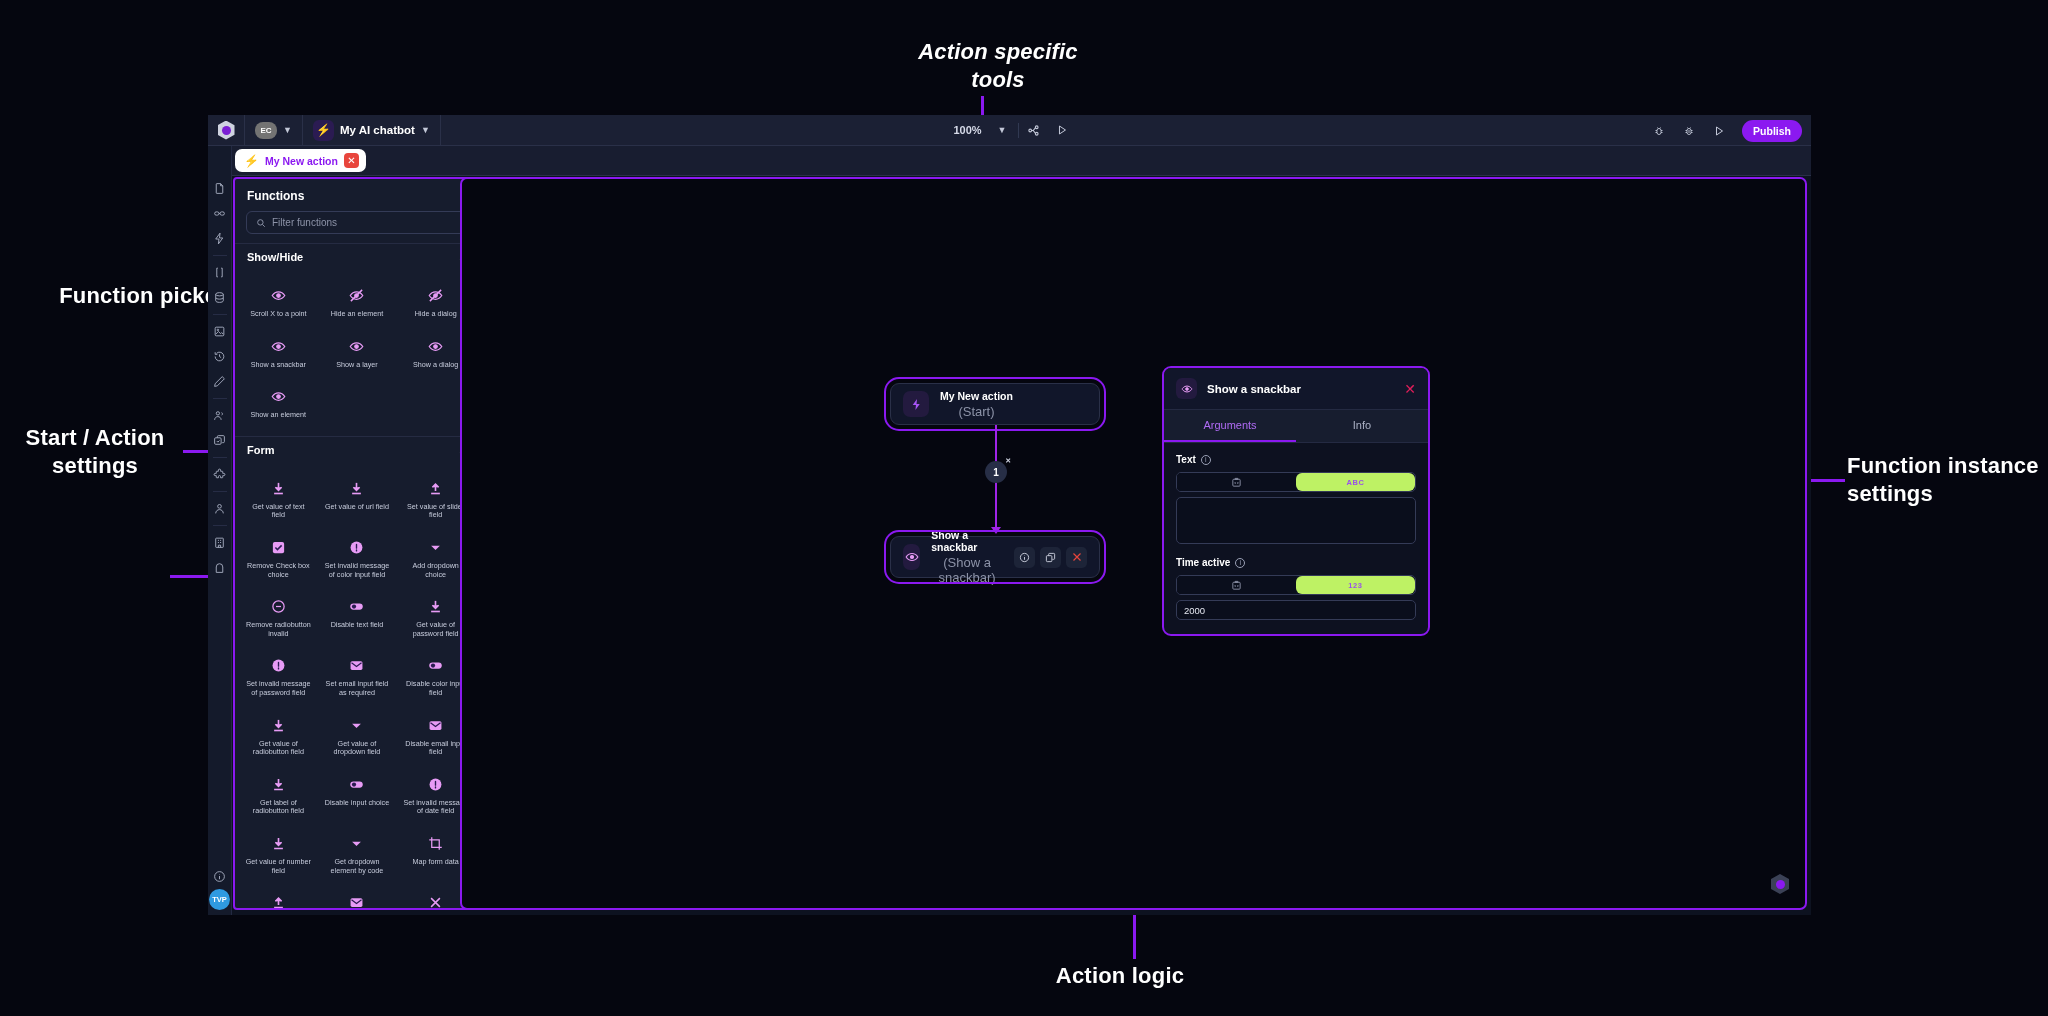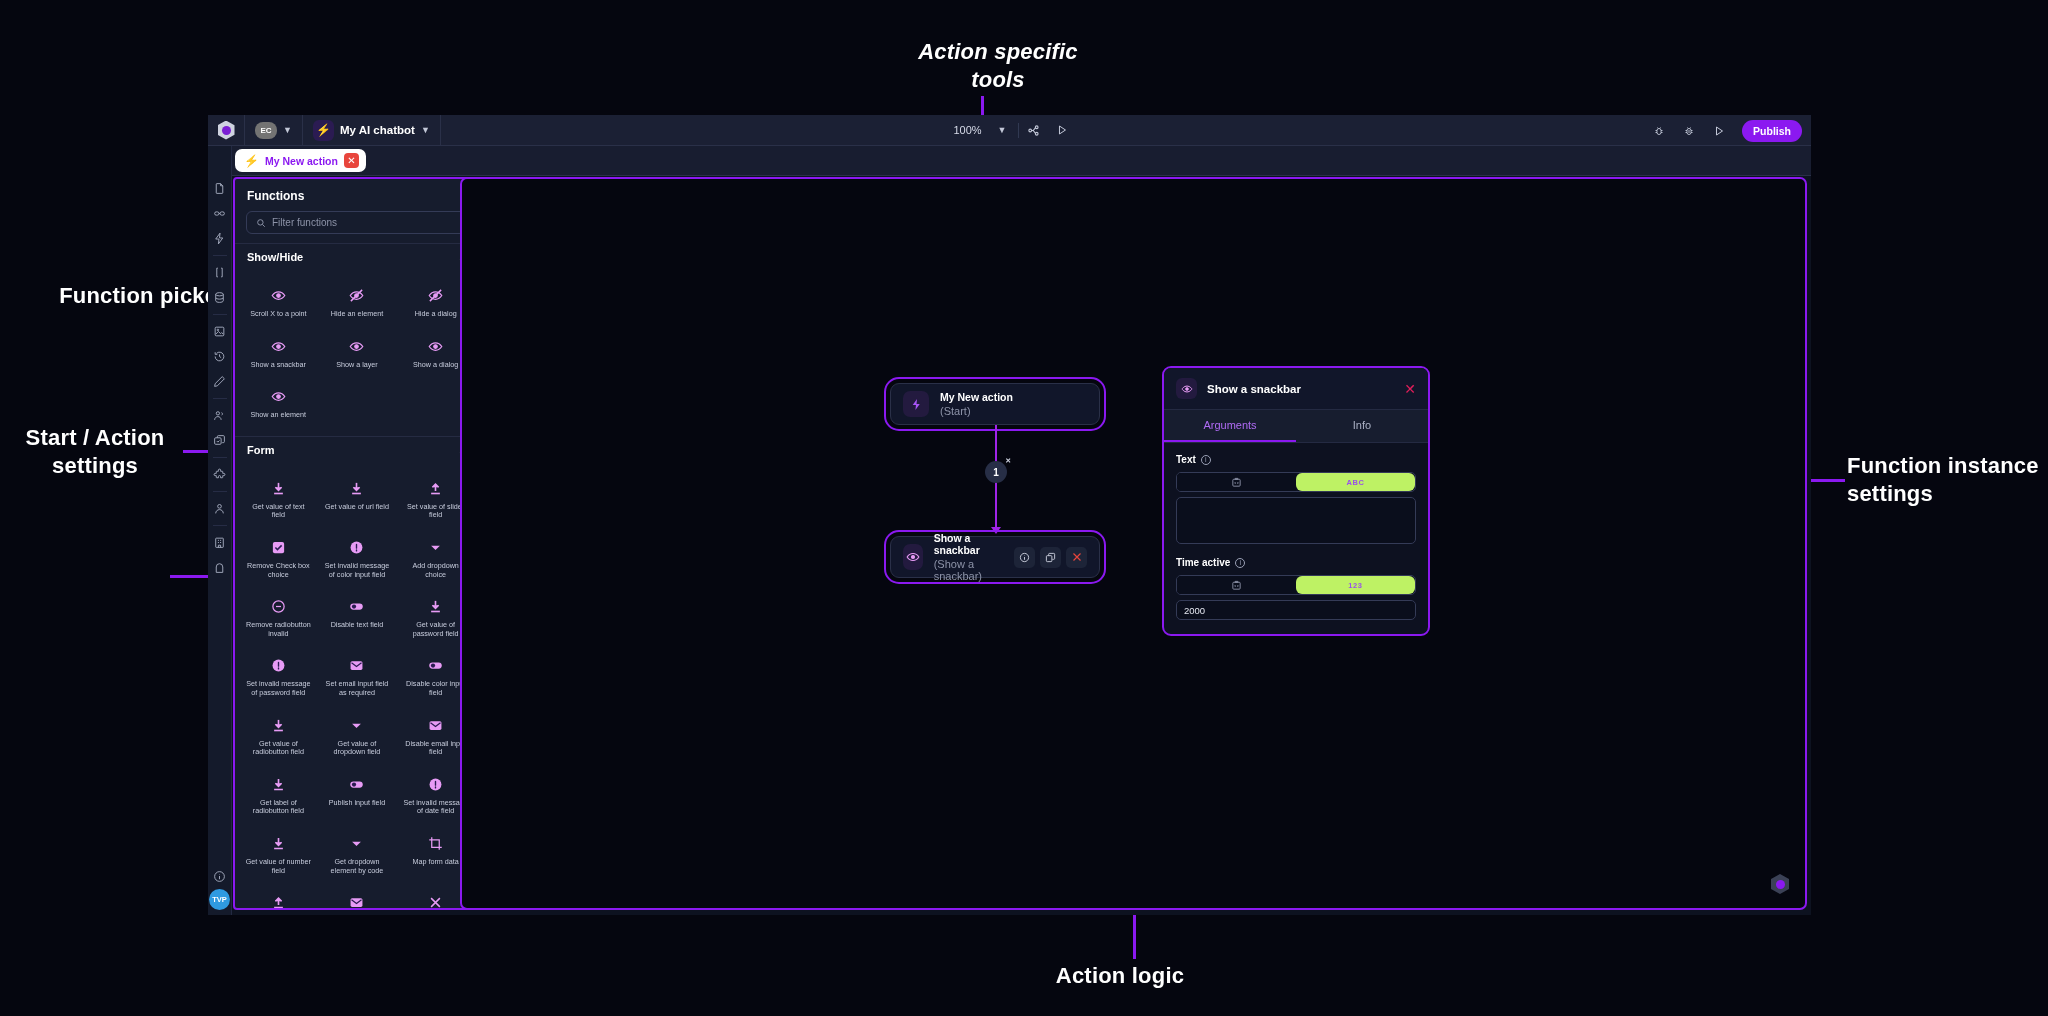--- a/index.html
+++ b/index.html
@@ -61,21 +61,21 @@
     display: flex; align-items: center; justify-content: center;
     color: #a855f7; font-size: 12px;
   }
   .tb-apptitle { color: #ffffff; font-size: 11.5px; font-weight: bold; }
   .tb-center {
     position: absolute; left: 50%; transform: translateX(-50%);
     display: flex; align-items: center; gap: 2px; height: 31px;
   }
   .zoomsel {
     display: flex; align-items: center; gap: 16px;
-    color: #d6dae8; font-size: 11px; font-weight: normal;
+    color: #d6dae8; font-size: 11px; font-weight: bold;
     padding: 0 9px;
   }
   .tb-vsep { width: 1px; height: 15px; background: #333a54; }
   .tb-ic { width: 26px; height: 31px; display:flex; align-items:center; justify-content:center; color:#c3c8d8; }
   .tb-right { position: absolute; right: 0; top: 0; height: 31px; display: flex; align-items: center; gap: 4px; padding-right: 9px; }
   .publish-btn {
     background: #8b19f0; color: #fff; font-size: 10.5px; font-weight: bold;
     border-radius: 11px; padding: 5px 11px; margin-left: 6px;
   }
 
@@ -163,21 +163,21 @@
     background: #11162a; border: 1px solid #2a3048;
     display: flex; align-items: center; gap: 11px; padding: 0 12px;
   }
   .node.sel { outline: 2px solid #8b19f0; outline-offset: 4px; border-radius: 9px; }
   .node-ic {
     width: 26px; height: 26px; border-radius: 7px; background: #231a3f;
     display: flex; align-items: center; justify-content: center;
   }
   .node-tt { display: flex; flex-direction: column; gap: 2px; }
   .node-title { color: #fff; font-size: 10.5px; font-weight: bold; }
-  .node-sub { color: #8d93a8; font-size: 11px; }
+  .node-sub { color: #8d93a8; font-size: 13px; text-align: center; }
   .node-actions { margin-left: auto; display: flex; align-items: center; gap: 5px; }
   .node-btn {
     width: 21px; height: 21px; border-radius: 5px; background: #1d2438;
     display: flex; align-items: center; justify-content: center; color: #cfd3e0;
   }
   .node-btn.danger { color: #e8453c; background: #1d2438; }
   .edge { position: absolute; background: #a024e8; width: 1.5px; }
   .edge-badge {
     position: absolute; width: 22px; height: 22px; border-radius: 50%;
     background: #272e46; color: #fff; font-size: 10px; font-weight: bold;
@@ -687,21 +687,21 @@
               </span>
               <span class="fn-lab">Get label of radiobutton field</span>
             </div>
             <div class="fn-item">
               <span class="fn-ic">
                 <svg width="15" height="15" viewBox="0 0 24 24">
                   <rect x="2" y="7" width="20" height="10" rx="5" fill="#e79bf5"></rect>
                   <circle cx="8" cy="12" r="3.4" fill="#2b1b52"></circle>
                 </svg>
               </span>
-              <span class="fn-lab">Publish input field</span>
+              <span class="fn-lab">Disable input choice</span>
             </div>
             <div class="fn-item">
               <span class="fn-ic">
                 <svg width="15" height="15" viewBox="0 0 24 24">
                   <circle cx="12" cy="12" r="9.5" fill="#e79bf5"></circle>
                   <path d="M12 7v6M12 16v1.4" stroke="#2b1b52" stroke-width="2.2" stroke-linecap="round"></path>
                 </svg>
               </span>
               <span class="fn-lab">Set invalid message of date field</span>
             </div>

